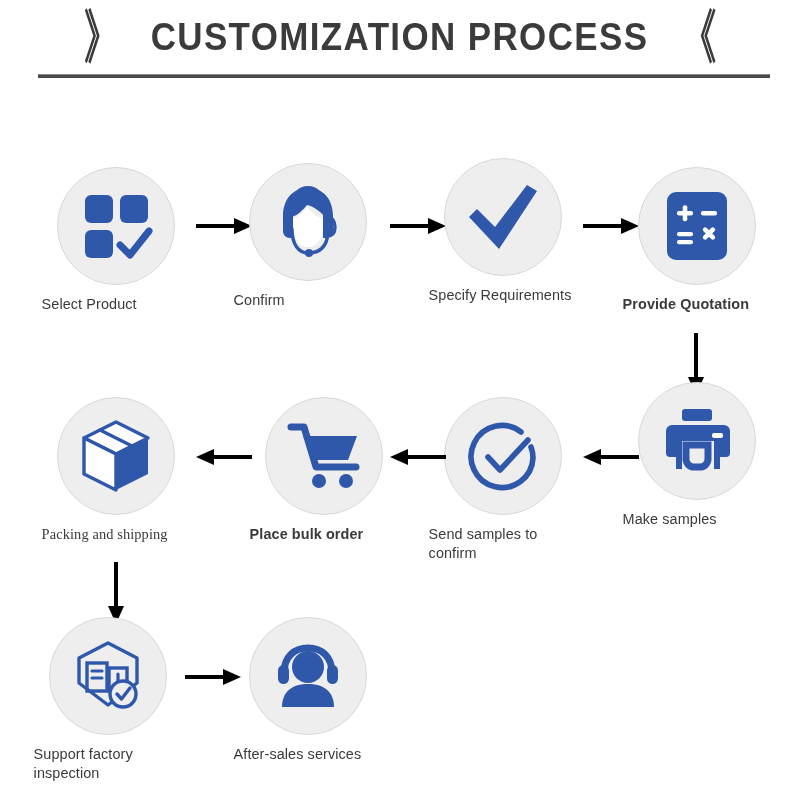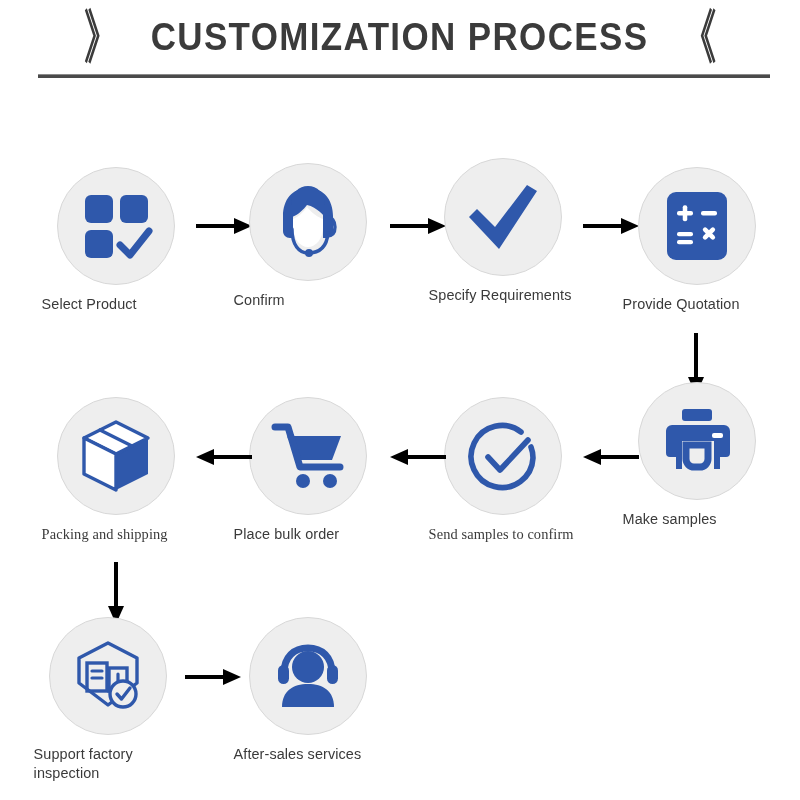--- a/index.html
+++ b/index.html
@@ -155,21 +155,21 @@
   <div class="node-label">Specify Requirements</div>
 </div>
 
 <div class="arrow" style="left:583px; top:214px;">
   <svg width="56" height="24" viewBox="0 0 56 24">
     <line x1="0" y1="12" x2="40" y2="12" stroke="#000" stroke-width="4"></line>
     <polygon points="38,4 56,12 38,20" fill="#000"></polygon>
   </svg>
 </div>
 
-<div class="node" style="left:617px; top:167px;">
+<div class="node" style="left:617px; top:167px;font-weight:bold;">
   <div class="circle">
     <svg width="68" height="72" viewBox="0 0 68 72">
       <rect x="4" y="2" width="60" height="68" rx="9" fill="#2f58ab"></rect>
       <rect x="14" y="21" width="16" height="4.5" rx="2" fill="#fff"></rect>
       <rect x="19.75" y="15.25" width="4.5" height="16" rx="2" fill="#fff"></rect>
       <rect x="38" y="21" width="16" height="4.5" rx="2" fill="#fff"></rect>
       <rect x="14" y="42" width="16" height="4.3" rx="2" fill="#fff"></rect>
       <rect x="14" y="50" width="16" height="4.3" rx="2" fill="#fff"></rect>
       <rect x="38.2" y="41.2" width="15.5" height="4.6" rx="2.3" fill="#fff" transform="rotate(45 46 43.5)"></rect>
       <rect x="38.2" y="41.2" width="15.5" height="4.6" rx="2.3" fill="#fff" transform="rotate(-45 46 43.5)"></rect>
@@ -197,38 +197,38 @@
   <div class="node-label">Make samples</div>
 </div>
 
 <div class="arrow" style="left:583px; top:445px;">
   <svg width="56" height="24" viewBox="0 0 56 24">
     <line x1="16" y1="12" x2="56" y2="12" stroke="#000" stroke-width="4"></line>
     <polygon points="18,4 0,12 18,20" fill="#000"></polygon>
   </svg>
 </div>
 
-<div class="node" style="left:423px; top:397px;font-family:Liberation Serif, serif;">
+<div class="node" style="left:423px; top:397px;">
   <div class="circle">
     <svg width="76" height="76" viewBox="0 0 76 76">
       <path d="M56 14 A31 31 0 1 0 68 40 A31 31 0 0 0 66 29" fill="none" stroke="#2f58ab" stroke-width="5.6" stroke-linecap="round"></path>
       <path d="M23 39 L35 52 L63 22" fill="none" stroke="#2f58ab" stroke-width="5.6" stroke-linecap="round" stroke-linejoin="round"></path>
     </svg>
   </div>
   <div class="node-label">Send samples to confirm</div>
 </div>
 
 <div class="arrow" style="left:390px; top:445px;">
   <svg width="56" height="24" viewBox="0 0 56 24">
     <line x1="16" y1="12" x2="56" y2="12" stroke="#000" stroke-width="4"></line>
     <polygon points="18,4 0,12 18,20" fill="#000"></polygon>
   </svg>
 </div>
 
-<div class="node" style="left:228px; top:397px;">
+<div class="node" style="left:244px; top:397px;font-weight:bold;">
   <div class="circle">
     <svg width="76" height="70" viewBox="0 0 76 70">
       <path d="M5 6 h13 l3 10" fill="none" stroke="#2f58ab" stroke-width="7" stroke-linecap="round" stroke-linejoin="round"></path>
       <path d="M21 15 h50 l-9 24 h-33 Z" fill="#2f58ab"></path>
       <path d="M21 16 l9 30 h40" fill="none" stroke="#2f58ab" stroke-width="7" stroke-linecap="round" stroke-linejoin="round"></path>
       <circle cx="33" cy="60" r="7" fill="#2f58ab"></circle>
       <circle cx="60" cy="60" r="7" fill="#2f58ab"></circle>
     </svg>
   </div>
   <div class="node-label">Place bulk order</div>

